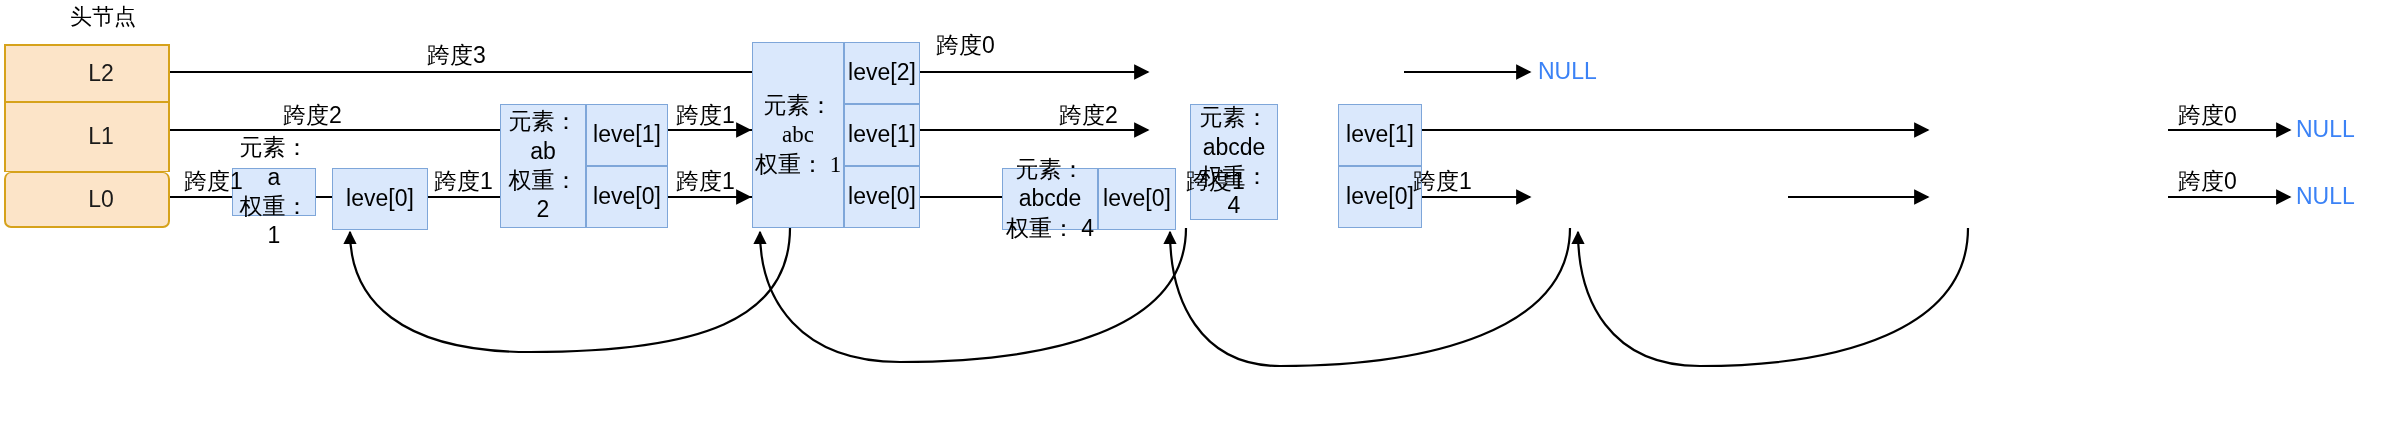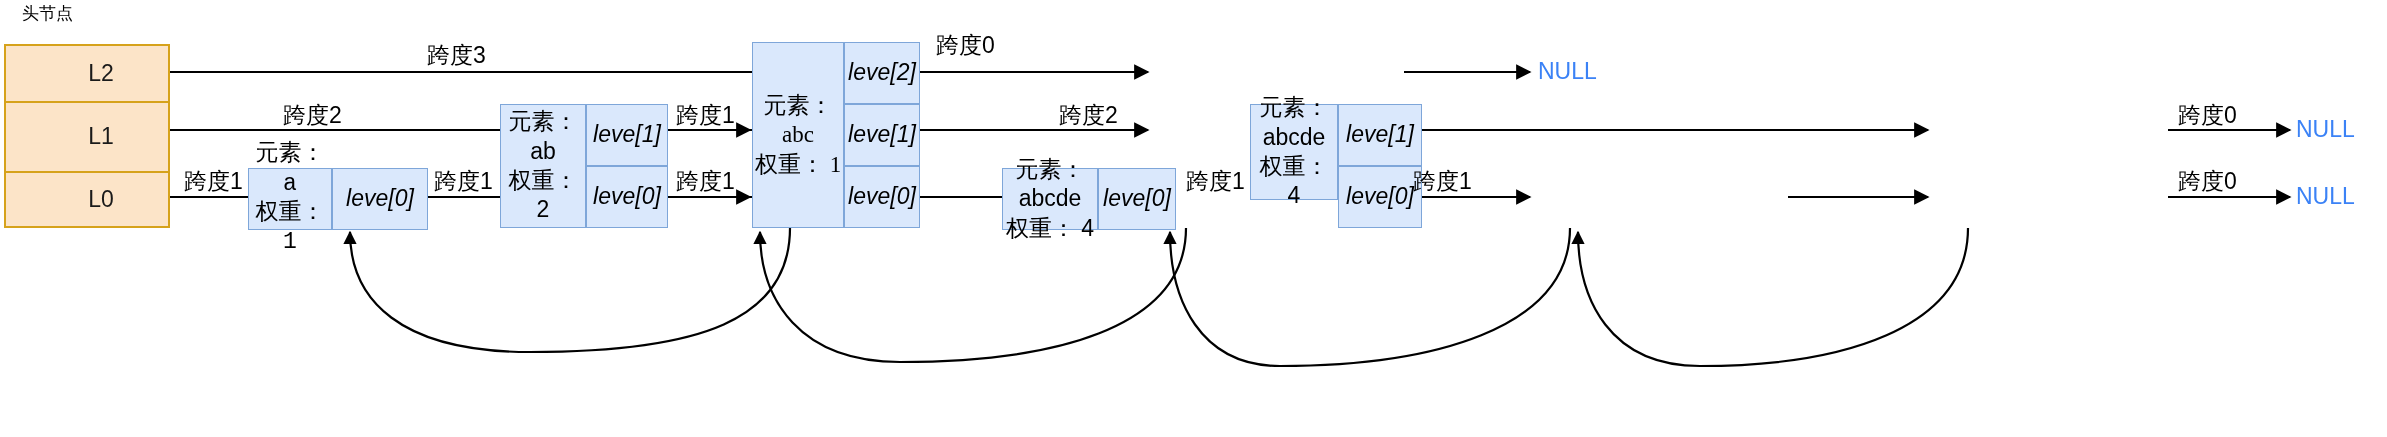--- a/index.html
+++ b/index.html
@@ -38,45 +38,44 @@
   
   .hdr-cell {
     background: #fce4c8;
     border: 2px solid #d6a21b;
     color: #1a1a1a;
     font-size: 23px;
     padding-left: 28px;
   }
   .hdr-cell.mid { border-top-width: 1px; border-bottom-width: 1px; text-align: right; }
   .hdr-cell.top { border-bottom-width: 1px; }
-  .hdr-cell.bot { border-top-width: 1px; }
+  .hdr-cell.bot { border-top-width: 1px; border-radius: 7px; }
 
   
   .node-val {
     background: #dae8fc;
     border: 1.6px solid #7ea6d9;
     color: #000;
     font-size: 23px;
     white-space: pre-line;
   }
   .lvl-cell {
     background: #dae8fc;
     border: 1.6px solid #7ea6d9;
     color: #000;
     font-size: 23px;
-    font-style: italic;
   }
   .lbl {
     position: absolute;
     font-size: 23px;
     color: #000;
     white-space: nowrap;
     z-index: 4;
   }
-  .lbl-title { font-size: 17px; }
+  .lbl-title { font-size: 22px; margin-left: 48px; }
   .nulltxt {
     position: absolute;
     font-size: 23px;
     color: #3b82f6;
     white-space: nowrap;
     z-index: 4;
   }
 </style>
 </head>
 <body>
@@ -160,21 +159,21 @@
   <div class="box hdr-cell top" style="left:4px; top:44px; width:166px; height:58px;">
     <span>L2</span>
   </div>
   <div class="box hdr-cell mid" style="left:4px; top:102px; width:166px; height:70px;">
     <span>L1</span>
   </div>
   <div class="box hdr-cell bot" style="left:4px; top:172px; width:166px; height:56px;">
     <span>L0</span>
   </div>
 
-  <div class="box node-val" style="left:248px; top:168px; width:84px; height:62px;font-family:Liberation Mono, monospace;">
+  <div class="box node-val" style="left:232px; top:168px; width:84px; height:48px;">
     <span><span>元素： a</span><br><span>权重： 1</span></span>
   </div>
   <div class="box lvl-cell" style="left:332px; top:168px; width:96px; height:62px;">
     <span>leve[0]</span>
   </div>
 
   <div class="box node-val" style="left:500px; top:104px; width:86px; height:124px;">
     <span><span>元素： ab</span><br><span>权重： 2</span></span>
   </div>
   <div class="box lvl-cell" style="left:586px; top:104px; width:82px; height:62px;">
@@ -197,21 +196,21 @@
     <span>leve[0]</span>
   </div>
 
   <div class="box node-val" style="left:1002px; top:168px; width:96px; height:62px;">
     <span><span>元素： abcde</span><br><span>权重： 4</span></span>
   </div>
   <div class="box lvl-cell" style="left:1098px; top:168px; width:78px; height:62px;">
     <span>leve[0]</span>
   </div>
 
-  <div class="box node-val" style="left:1250px; top:104px; width:88px; height:96px;">
+  <div class="box node-val" style="left:1190px; top:104px; width:88px; height:116px;">
     <span><span>元素：
 abcde</span><br><span>权重： 4</span></span>
   </div>
   <div class="box lvl-cell" style="left:1338px; top:104px; width:84px; height:62px;">
     <span>leve[1]</span>
   </div>
   <div class="box lvl-cell" style="left:1338px; top:166px; width:84px; height:62px;">
     <span>leve[0]</span>
   </div>
 

